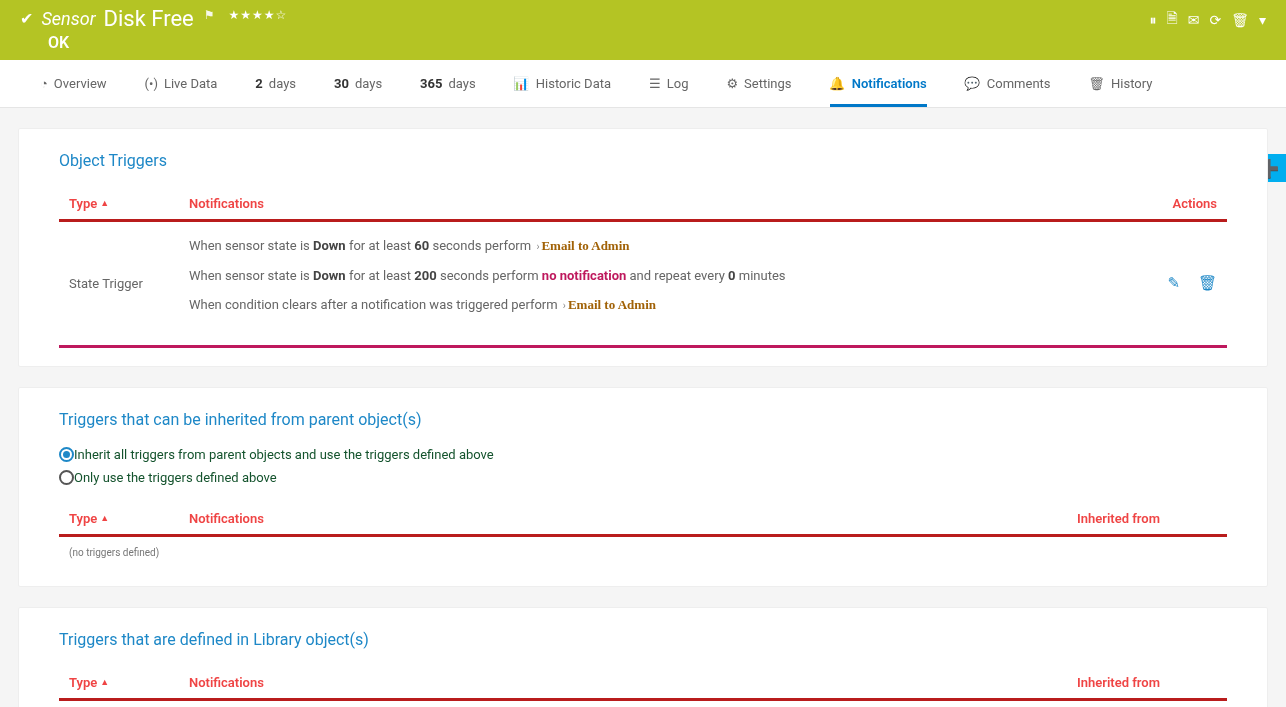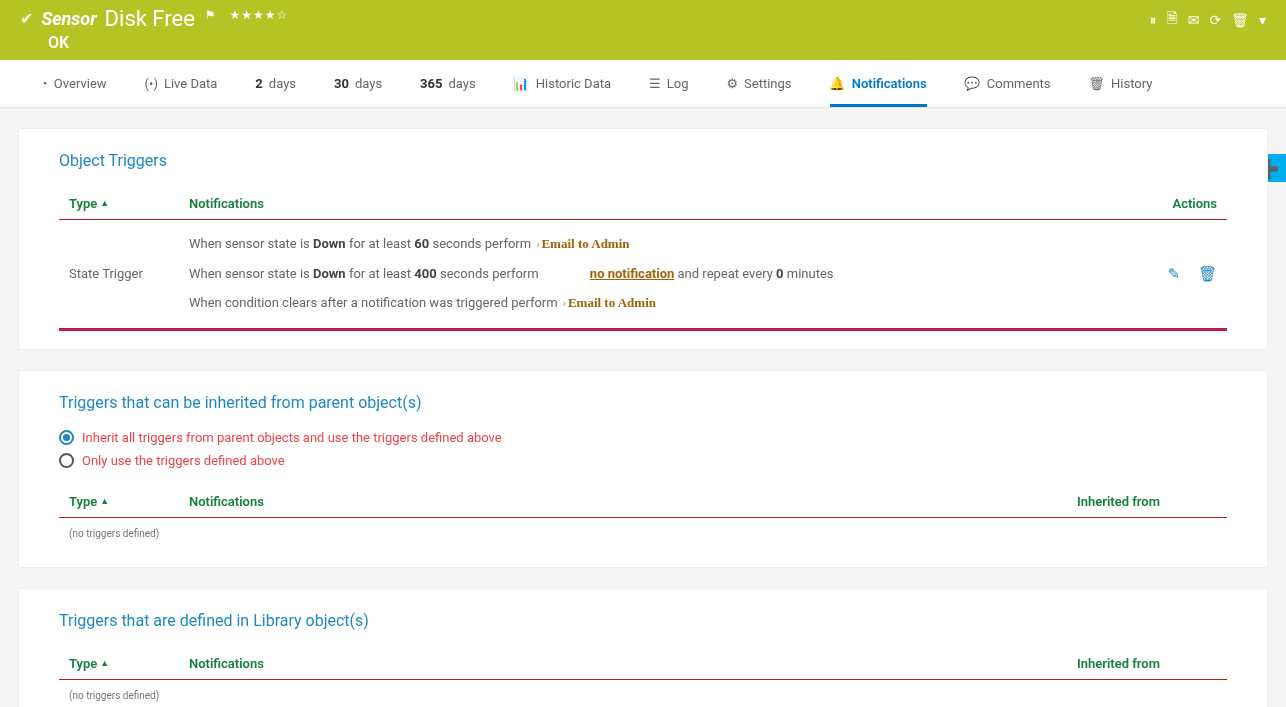--- a/index.html
+++ b/index.html
@@ -14,21 +14,21 @@
     background: #b4c424;
     color: #fff;
     padding: 6px 20px 8px 20px;
     display: flex;
     justify-content: space-between;
     align-items: flex-start;
   }
   .header-left { display: flex; flex-direction: column; }
   .title-row { display: flex; align-items: center; gap: 8px; }
   .check-icon { font-size: 16px; }
-  .sensor-label { font-style: italic; font-size: 18px; font-weight: 700; }
+  .sensor-label { font-style: italic; font-size: 18px; font-weight: 400; }
   .sensor-name { font-size: 22px; font-weight: 400; }
   .flag-icon { font-size: 12px; opacity: 0.9; margin-left: 2px; position: relative; top: -4px; }
   .stars { font-size: 12px; letter-spacing: 1px; position: relative; top: -4px; margin-left: 6px; }
   .status-ok { font-size: 16px; font-weight: 600; margin-left: 28px; margin-top: 2px; }
   .header-actions { display: flex; gap: 10px; align-items: center; font-size: 14px; margin-top: 2px; }
   .header-actions span { cursor: pointer; }
 
   .tabs {
     background: #fff;
     border-bottom: 1px solid #e5e5e5;
@@ -70,49 +70,49 @@
     font-size: 16px;
     font-weight: 400;
     margin-bottom: 18px;
   }
   .tbl { width: 100%; }
   .tbl-head, .tbl-row {
     display: flex;
     align-items: flex-start;
   }
   .tbl-head {
-    border-bottom: 1px solid #b91c1c;
+    border-bottom: 3px solid #b91c1c;
     padding: 8px 10px;
     font-weight: 600;
     font-size: 13px;
-    color: #15803d;
+    color: #ef4444;
   }
   .col-type { width: 120px; flex-shrink: 0; }
   .col-notif { flex: 1; }
   .col-actions { width: 90px; text-align: right; flex-shrink: 0; }
   .col-right { width: 140px; text-align: left; flex-shrink: 0; }
   .sort-caret { font-size: 9px; margin-left: 3px; position: relative; top: -2px; }
   .tbl-row {
     border-bottom: 3px solid #be185d;
     padding: 14px 10px;
     font-size: 13px;
     color: #666;
     align-items: center;
   }
   .notif-line { margin-bottom: 10px; line-height: 1.5; }
-  .notif-line:last-child { margin-bottom: 1px; }
+  .notif-line:last-child { margin-bottom: 16px; }
   .bold-txt { font-weight: 700; color: #444; }
   .link { color: #a16207; font-weight: 600; font-family: Liberation Serif, serif; }
-  .underline { text-decoration: underline; font-weight: 700; color: #a16207; margin-left: 48px; }
+  .underline { font-weight: 700; color: #be185d; }
   .chev { font-size: 10px; color: #888; margin: 0 2px; }
   .action-icons { display: flex; gap: 18px; justify-content: flex-end; color: #1e88c7; font-size: 15px; }
   .action-icons span { cursor: pointer; }
 
   .radio-group { margin-bottom: 18px; }
-  .radio-item { display: flex; align-items: center; gap: 8px; margin-bottom: 8px; color: #ef4444; font-size: 13px; cursor: pointer; }
+  .radio-item { display: flex; align-items: center; margin-bottom: 8px; color: #14532d; font-size: 13px; cursor: pointer; }
   .radio {
     width: 15px; height: 15px; border: 2px solid #1e88c7; border-radius: 50%;
     display: inline-flex; align-items: center; justify-content: center;
   }
   .radio.empty { border-color: #555; }
   .radio-dot { width: 7px; height: 7px; background: #1e88c7; border-radius: 50%; }
   .empty-msg { padding: 10px; color: #777; font-size: 10px; }
 
   .side-plus {
     position: fixed;
@@ -220,21 +220,21 @@
         <div class="col-notif">Notifications</div>
         <div class="col-actions">Actions</div>
       </div>
       <div class="tbl-row">
         <div class="col-type">State Trigger</div>
         <div class="col-notif">
           <div class="notif-line">
             <span>When sensor state is </span><span class="bold-txt">Down</span><span> for at least </span><span class="bold-txt">60</span><span> seconds perform </span><span class="chev">›</span><span class="link">Email to Admin</span>
           </div>
           <div class="notif-line">
-            <span>When sensor state is </span><span class="bold-txt">Down</span><span> for at least </span><span class="bold-txt">400</span><span> seconds perform </span><span class="underline">no notification</span><span> and repeat every </span><span class="bold-txt">0</span><span> minutes</span>
+            <span>When sensor state is </span><span class="bold-txt">Down</span><span> for at least </span><span class="bold-txt">200</span><span> seconds perform </span><span class="underline">no notification</span><span> and repeat every </span><span class="bold-txt">0</span><span> minutes</span>
           </div>
           <div class="notif-line">
             <span>When condition clears after a notification was triggered perform </span><span class="chev">›</span><span class="link">Email to Admin</span>
           </div>
         </div>
         <div class="col-actions">
           <div class="action-icons">
             <span>✎</span>
             <span>🗑</span>
           </div>

